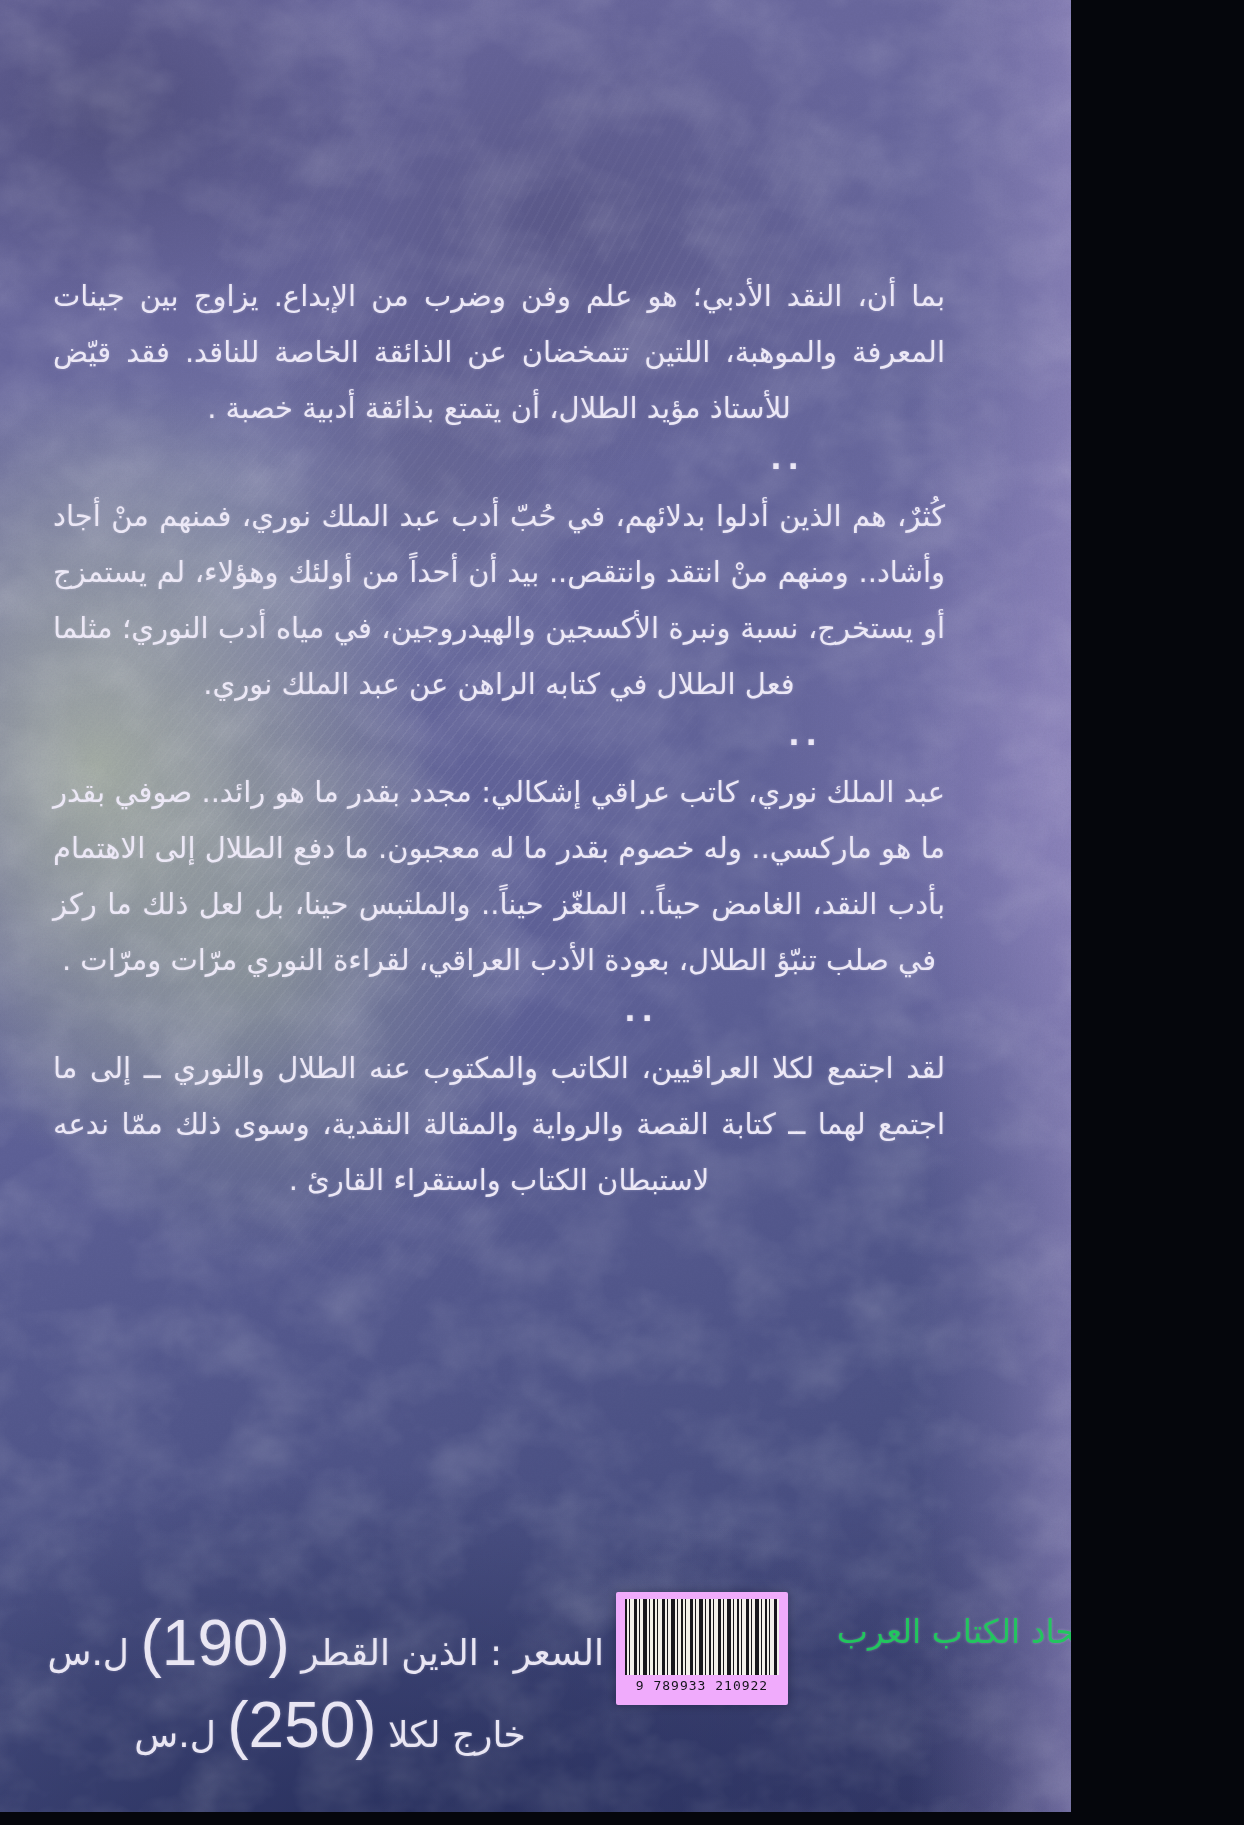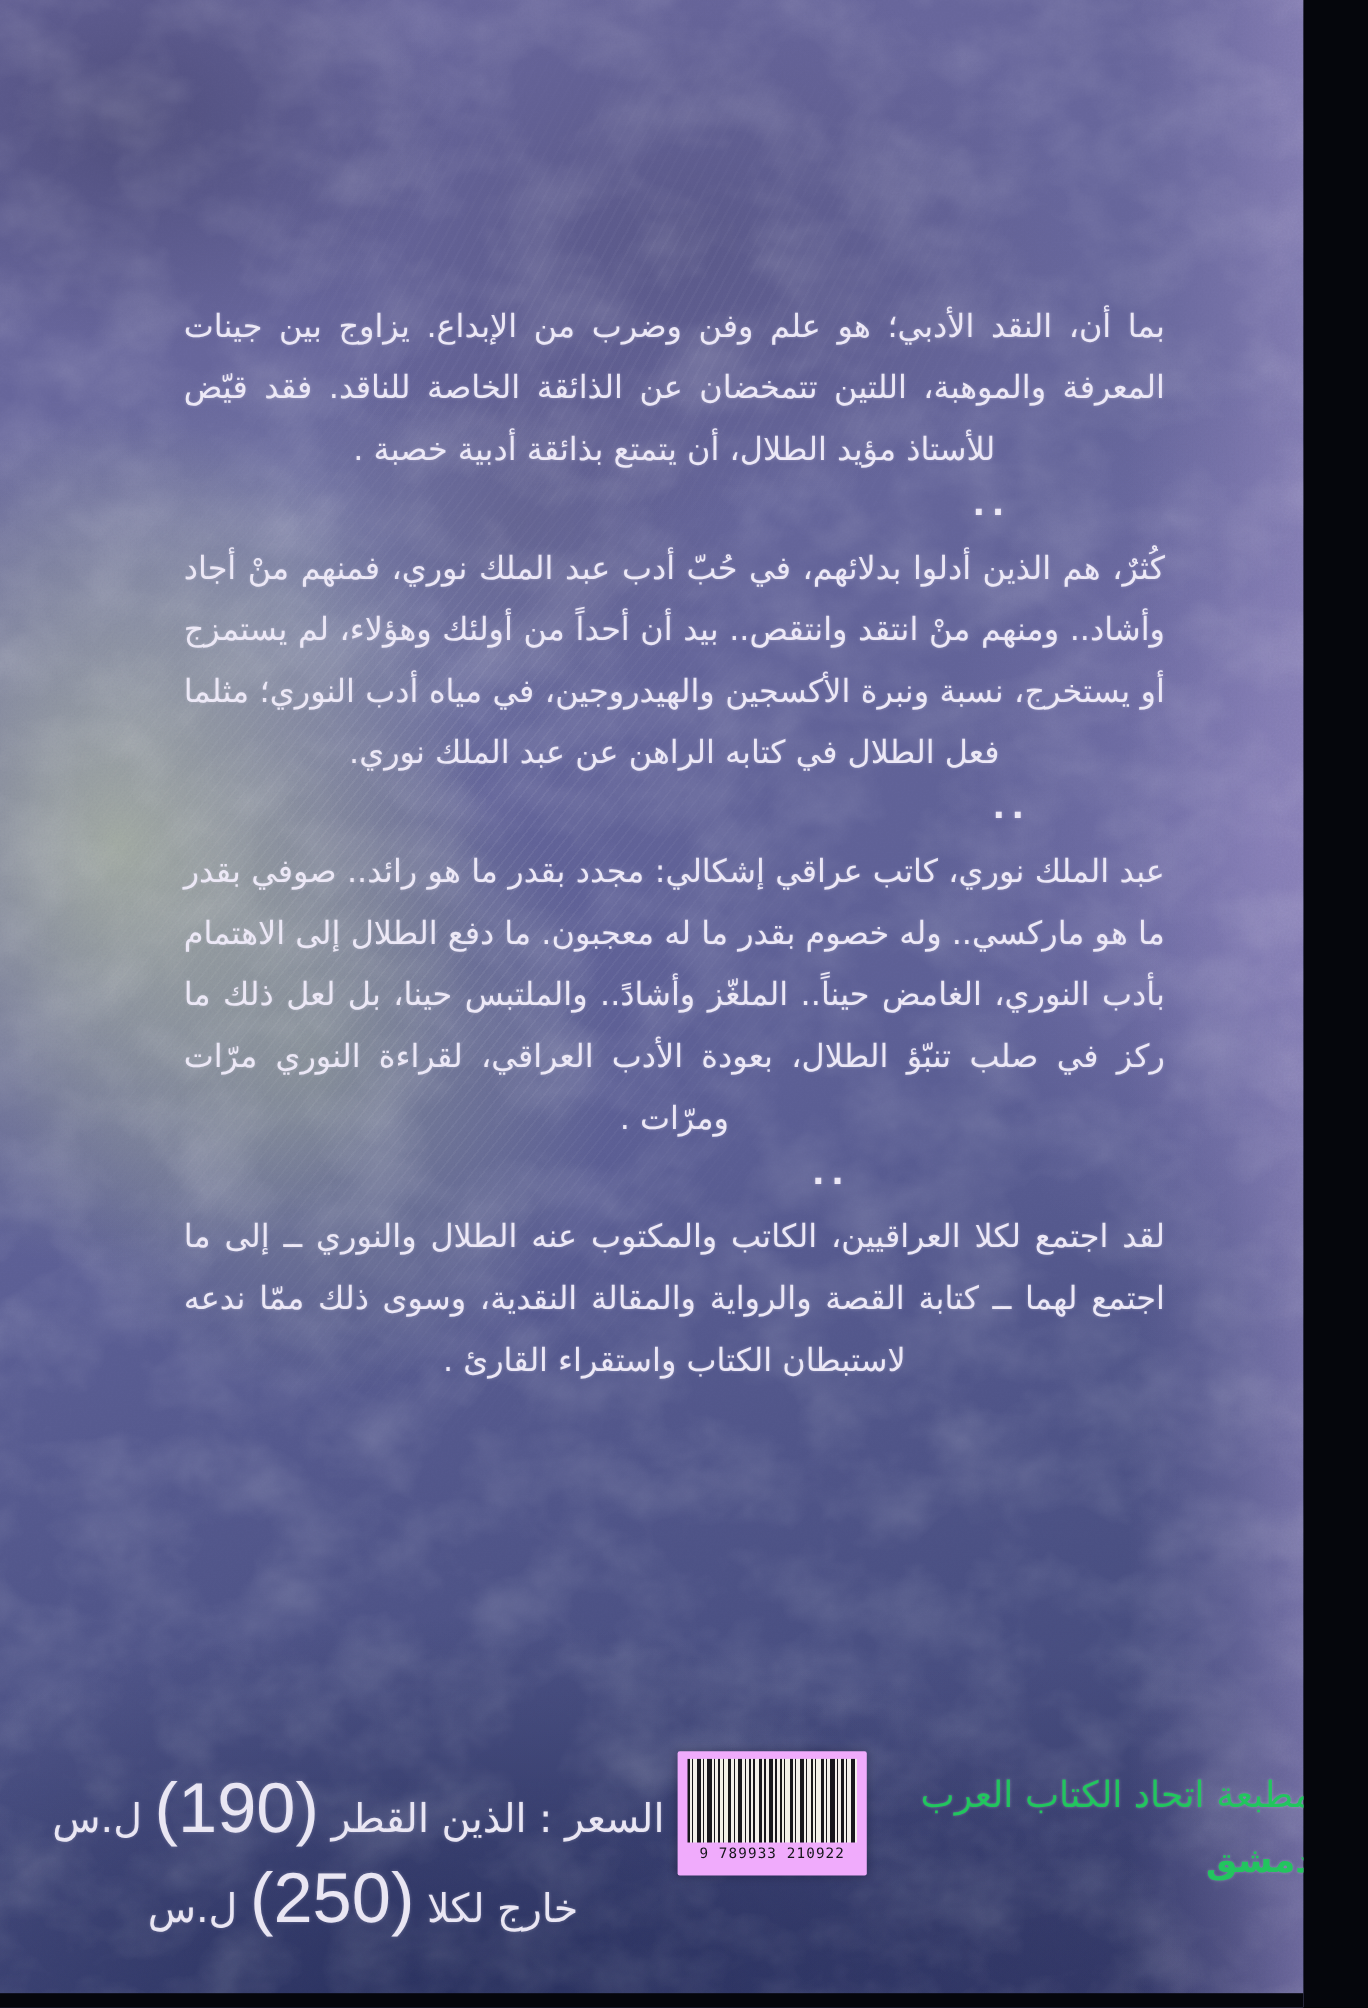--- a/index.html
+++ b/index.html
@@ -6,24 +6,23 @@
     margin: 0;
     padding: 0;
     width: 1244px;
     height: 1825px;
     overflow: hidden;
     background: #05060c;
     font-family: "DejaVu Sans", sans-serif;
   }
   .cover {
     position: relative;
-    width: 1156px;
+    width: 1071px;
     height: 1825px;
     overflow: hidden;
-    padding-left: 29px;
   }
   
   .bg {
     position: absolute;
     inset: 0;
     background:
       linear-gradient(to left, rgba(156,144,198,0.55) 0px, rgba(156,144,198,0.26) 70px, rgba(156,144,198,0) 160px),
       radial-gradient(420px 300px at 10% 6%, rgba(60,60,102,0.55), rgba(60,60,102,0) 70%),
       radial-gradient(520px 360px at 52% 12%, rgba(78,76,120,0.50), rgba(78,76,120,0) 70%),
       radial-gradient(300px 260px at 40% 26%, rgba(88,86,128,0.40), rgba(88,86,128,0) 70%),
@@ -174,21 +173,21 @@
       <feColorMatrix type="matrix" values="0 0 0 0 0.06  0 0 0 0 0.06  0 0 0 0 0.14  0.8 0 0 0 -0.3"></feColorMatrix>
     </filter>
     <rect width="1244" height="1825" filter="url(#grain)" opacity="0.12"></rect>
   </svg>
 
   <div class="blurb">
     <p>بما أن، النقد الأدبي؛ هو علم وفن وضرب من الإبداع. يزاوج بين جينات المعرفة والموهبة، اللتين تتمخضان عن الذائقة الخاصة للناقد. فقد قيّض للأستاذ مؤيد الطلال، أن يتمتع بذائقة أدبية خصبة .</p>
     <div class="sep sep-a">..</div>
     <p>كُثرٌ، هم الذين أدلوا بدلائهم، في حُبّ أدب عبد الملك نوري، فمنهم منْ أجاد وأشاد.. ومنهم منْ انتقد وانتقص.. بيد أن أحداً من أولئك وهؤلاء، لم يستمزج أو يستخرج، نسبة ونبرة الأكسجين والهيدروجين، في مياه أدب النوري؛ مثلما فعل الطلال في كتابه الراهن عن عبد الملك نوري.</p>
     <div class="sep sep-b">..</div>
-    <p>عبد الملك نوري، كاتب عراقي إشكالي: مجدد بقدر ما هو رائد.. صوفي بقدر ما هو ماركسي.. وله خصوم بقدر ما له معجبون. ما دفع الطلال إلى الاهتمام بأدب النوري، الغامض حيناً.. الملغّز وأشادً.. والملتبس حينا، بل لعل ذلك ما ركز في صلب تنبّؤ الطلال، بعودة الأدب العراقي، لقراءة النوري مرّات ومرّات .</p>
+    <p>عبد الملك نوري، كاتب عراقي إشكالي: مجدد بقدر ما هو رائد.. صوفي بقدر ما هو ماركسي.. وله خصوم بقدر ما له معجبون. ما دفع الطلال إلى الاهتمام بأدب النقد، الغامض حيناً.. الملغّز حيناً.. والملتبس حينا، بل لعل ذلك ما ركز في صلب تنبّؤ الطلال، بعودة الأدب العراقي، لقراءة النوري مرّات ومرّات .</p>
     <div class="sep sep-c">..</div>
     <p>لقد اجتمع لكلا العراقيين، الكاتب والمكتوب عنه الطلال والنوري ــ إلى ما اجتمع لهما ــ كتابة القصة والرواية والمقالة النقدية، وسوى ذلك ممّا ندعه لاستبطان الكتاب واستقراء القارئ .</p>
   </div>
 
   <div class="barcode">
     <div class="barcode-bars"></div>
     <div class="barcode-digits">9 789933 210922</div>
   </div>
 
   <div class="publisher">

